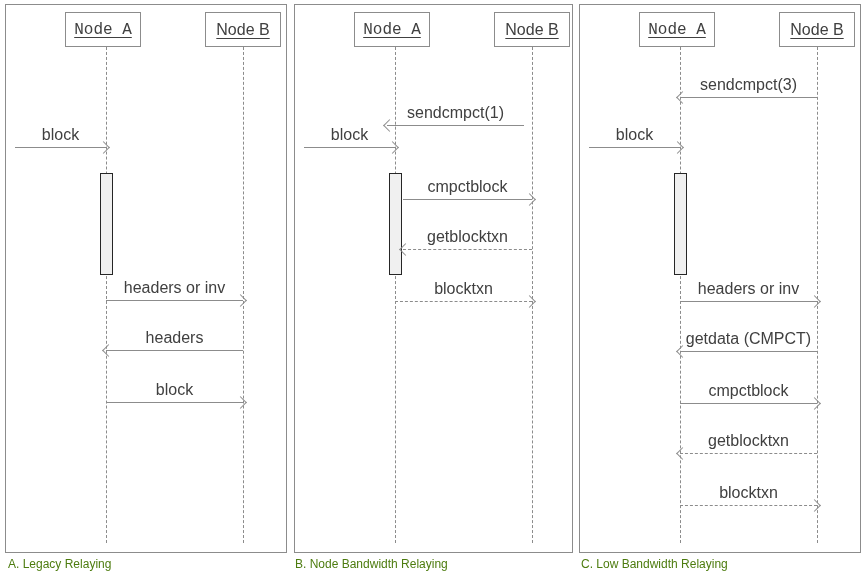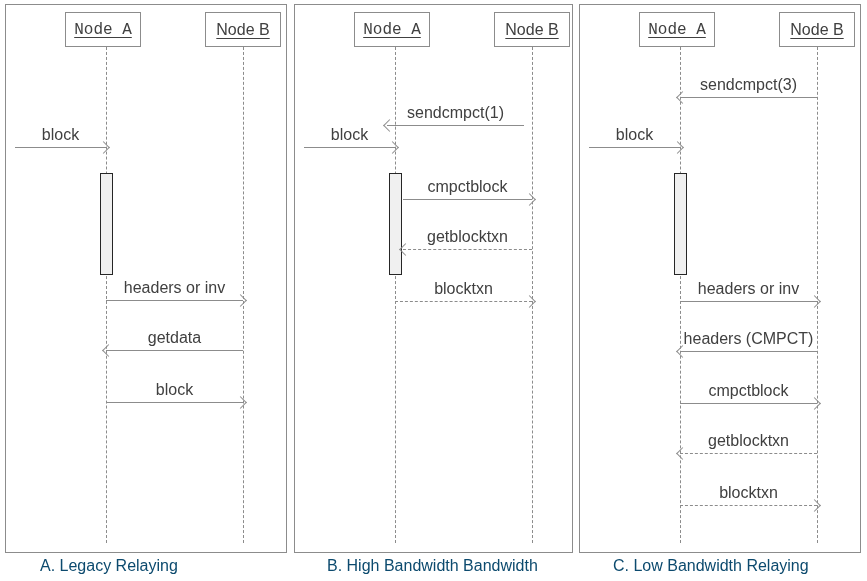--- a/index.html
+++ b/index.html
@@ -89,24 +89,23 @@
   .arrowhead.dir-left {
     left: -2px;
     border-top: 1px solid #8c8c8c;
     border-left: 1px solid #8c8c8c;
     transform: rotate(-45deg);
   }
 
   .caption {
     position: absolute;
     top: 557px;
-    font-size: 16px;
-    color: #0c4a6e;
+    font-size: 12px;
+    color: #4d7c0f;
     white-space: nowrap;
-    margin-left: 32px;
   }
   .caption-a { left: 8px; }
   .caption-b { left: 295px; }
   .caption-c { left: 581px; text-align: right; }
 </style>
 </head>
 <body>
 
 <div class="canvas">
 
@@ -127,21 +126,21 @@
       <span class="arrowhead dir-right"></span>
     </div>
 
     <div class="message" style="left:100px; top:275px; width:137px;">
       <span class="msg-label">headers or inv</span>
       <span class="msg-line"></span>
       <span class="arrowhead dir-right"></span>
     </div>
 
     <div class="message" style="left:100px; top:325px; width:137px;">
-      <span class="msg-label">getdata</span>
+      <span class="msg-label">headers</span>
       <span class="msg-line"></span>
       <span class="arrowhead dir-left"></span>
     </div>
 
     <div class="message" style="left:100px; top:377px; width:137px;">
       <span class="msg-label">block</span>
       <span class="msg-line"></span>
       <span class="arrowhead dir-right"></span>
     </div>
   </section>
@@ -211,21 +210,21 @@
       <span class="arrowhead dir-right"></span>
     </div>
 
     <div class="message" style="left:100px; top:276px; width:137px;">
       <span class="msg-label">headers or inv</span>
       <span class="msg-line"></span>
       <span class="arrowhead dir-right"></span>
     </div>
 
     <div class="message" style="left:100px; top:326px; width:137px;">
-      <span class="msg-label">headers (CMPCT)</span>
+      <span class="msg-label">getdata (CMPCT)</span>
       <span class="msg-line"></span>
       <span class="arrowhead dir-left"></span>
     </div>
 
     <div class="message" style="left:100px; top:378px; width:137px;">
       <span class="msg-label">cmpctblock</span>
       <span class="msg-line"></span>
       <span class="arrowhead dir-right"></span>
     </div>
 
@@ -236,16 +235,16 @@
     </div>
 
     <div class="message dashed" style="left:100px; top:480px; width:137px;">
       <span class="msg-label">blocktxn</span>
       <span class="msg-line"></span>
       <span class="arrowhead dir-right"></span>
     </div>
   </section>
 
   <div class="caption caption-a">A. Legacy Relaying</div>
-  <div class="caption caption-b">B. High Bandwidth Bandwidth</div>
+  <div class="caption caption-b">B. Node Bandwidth Relaying</div>
   <div class="caption caption-c">C. Low Bandwidth Relaying</div>
 
 </div>
 
 </body></html>

